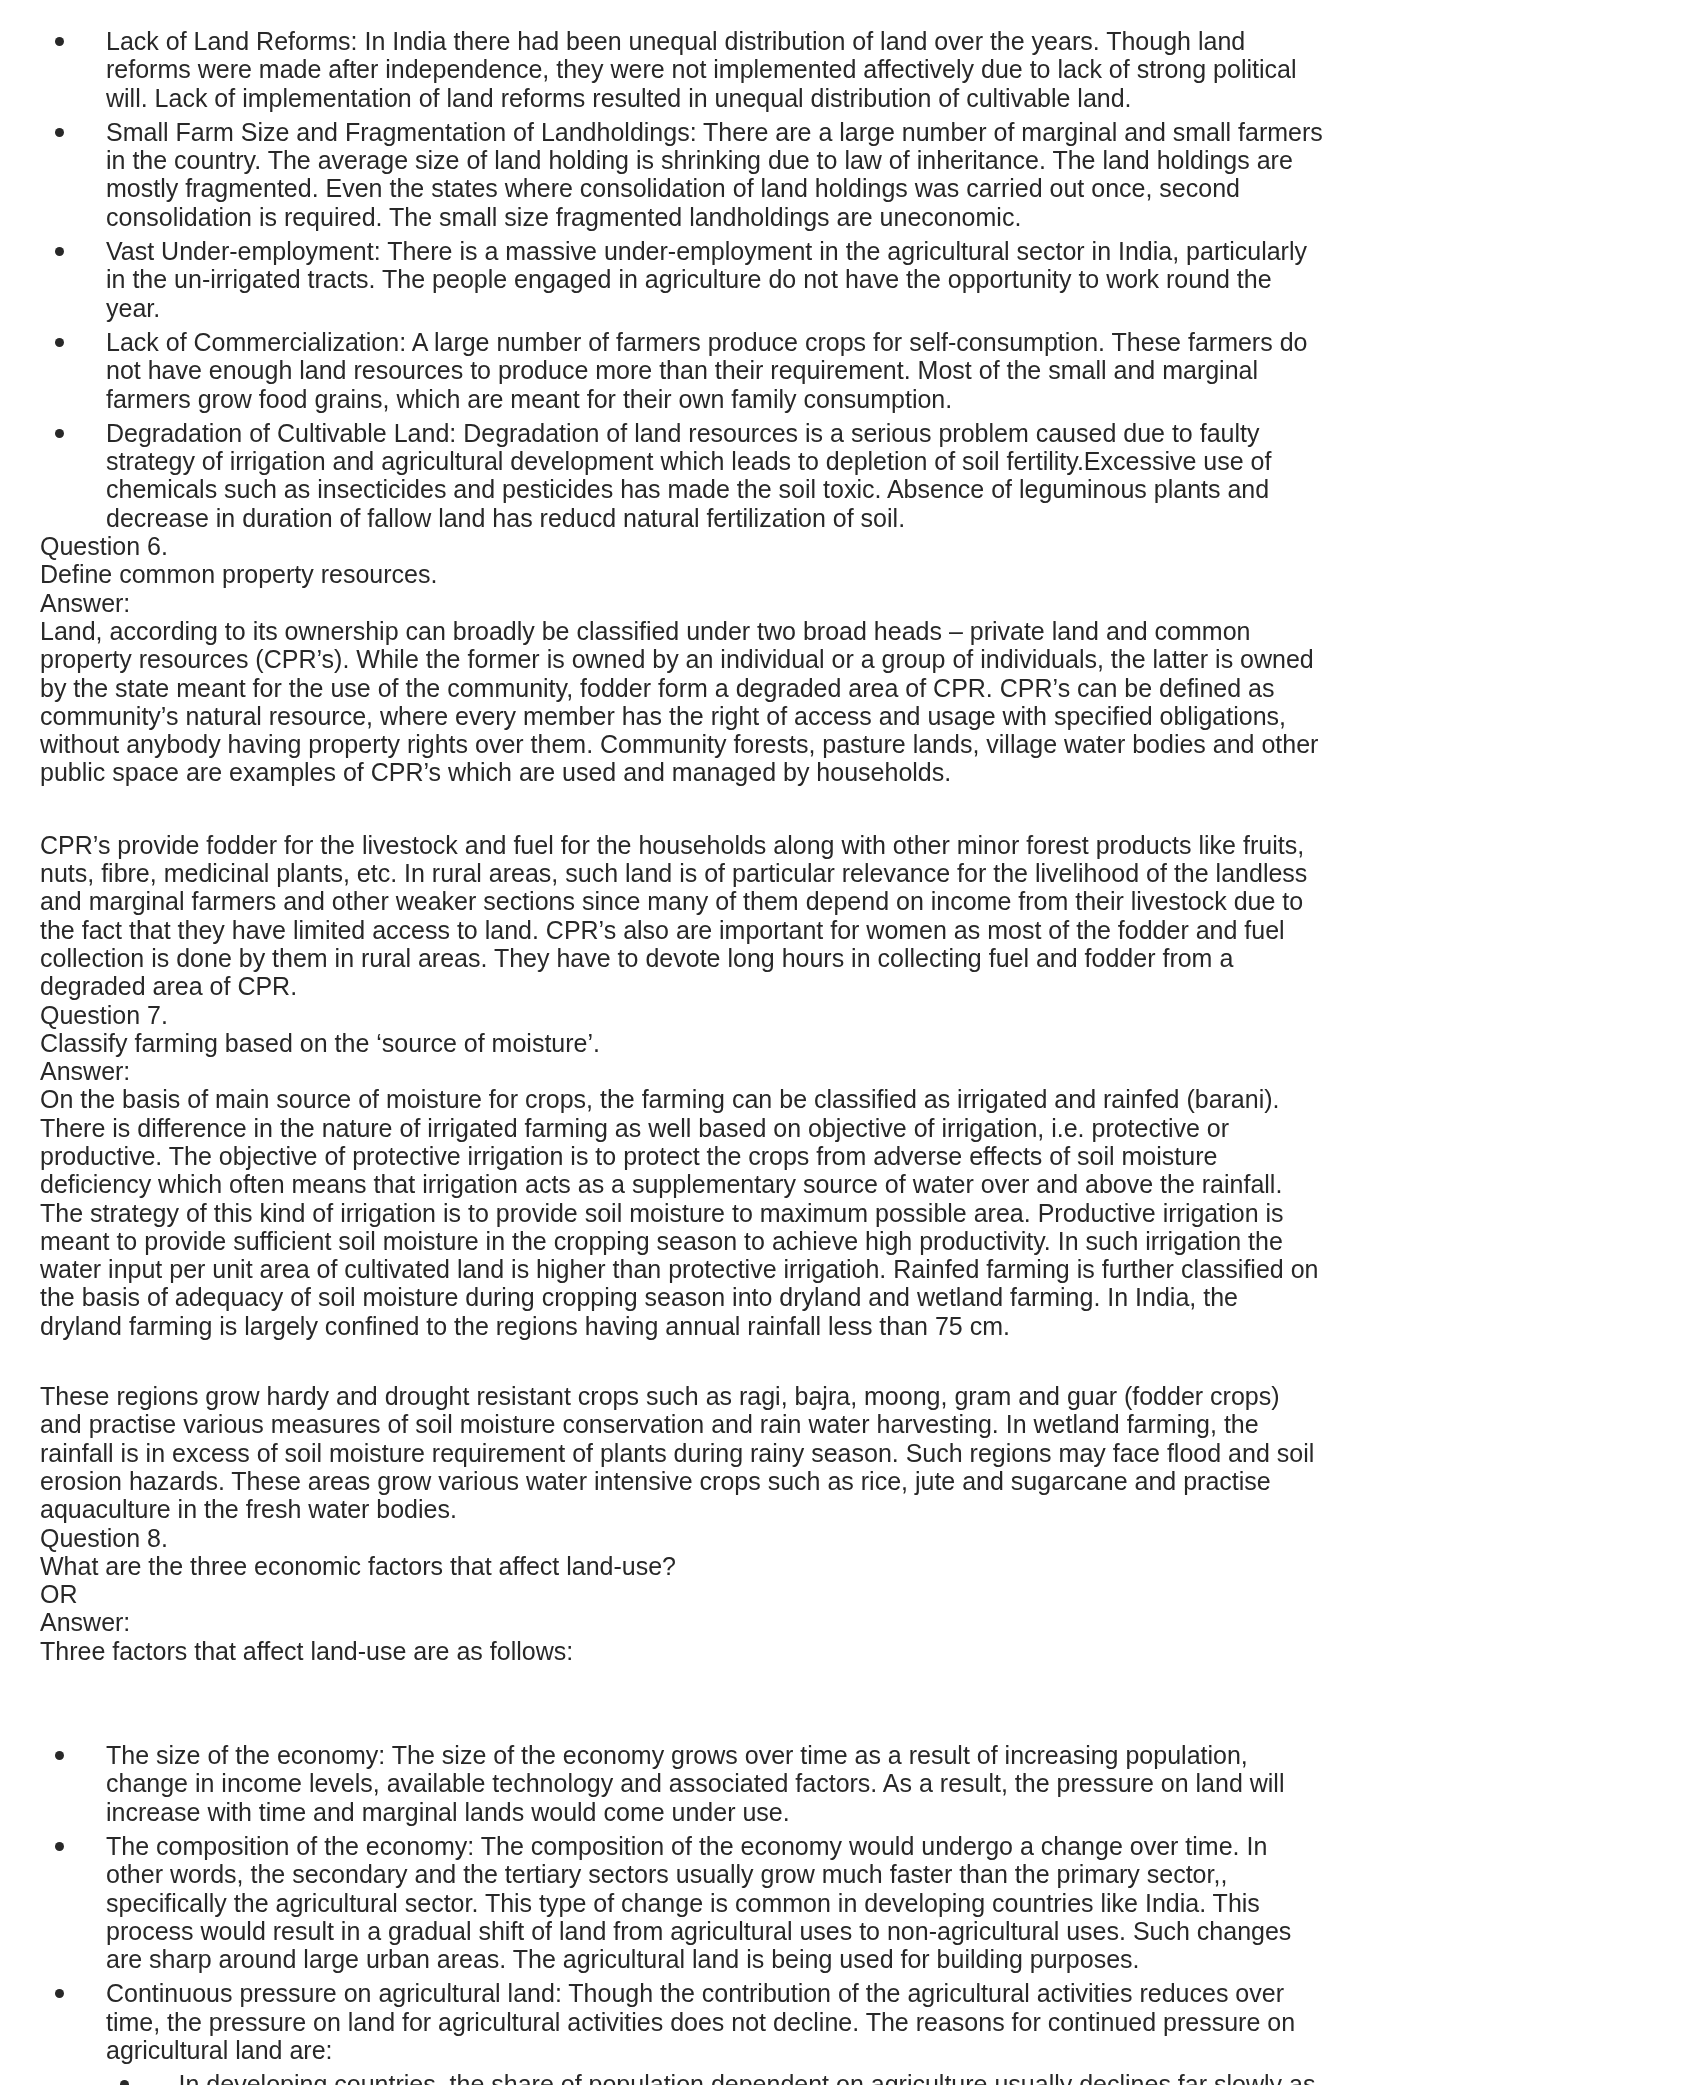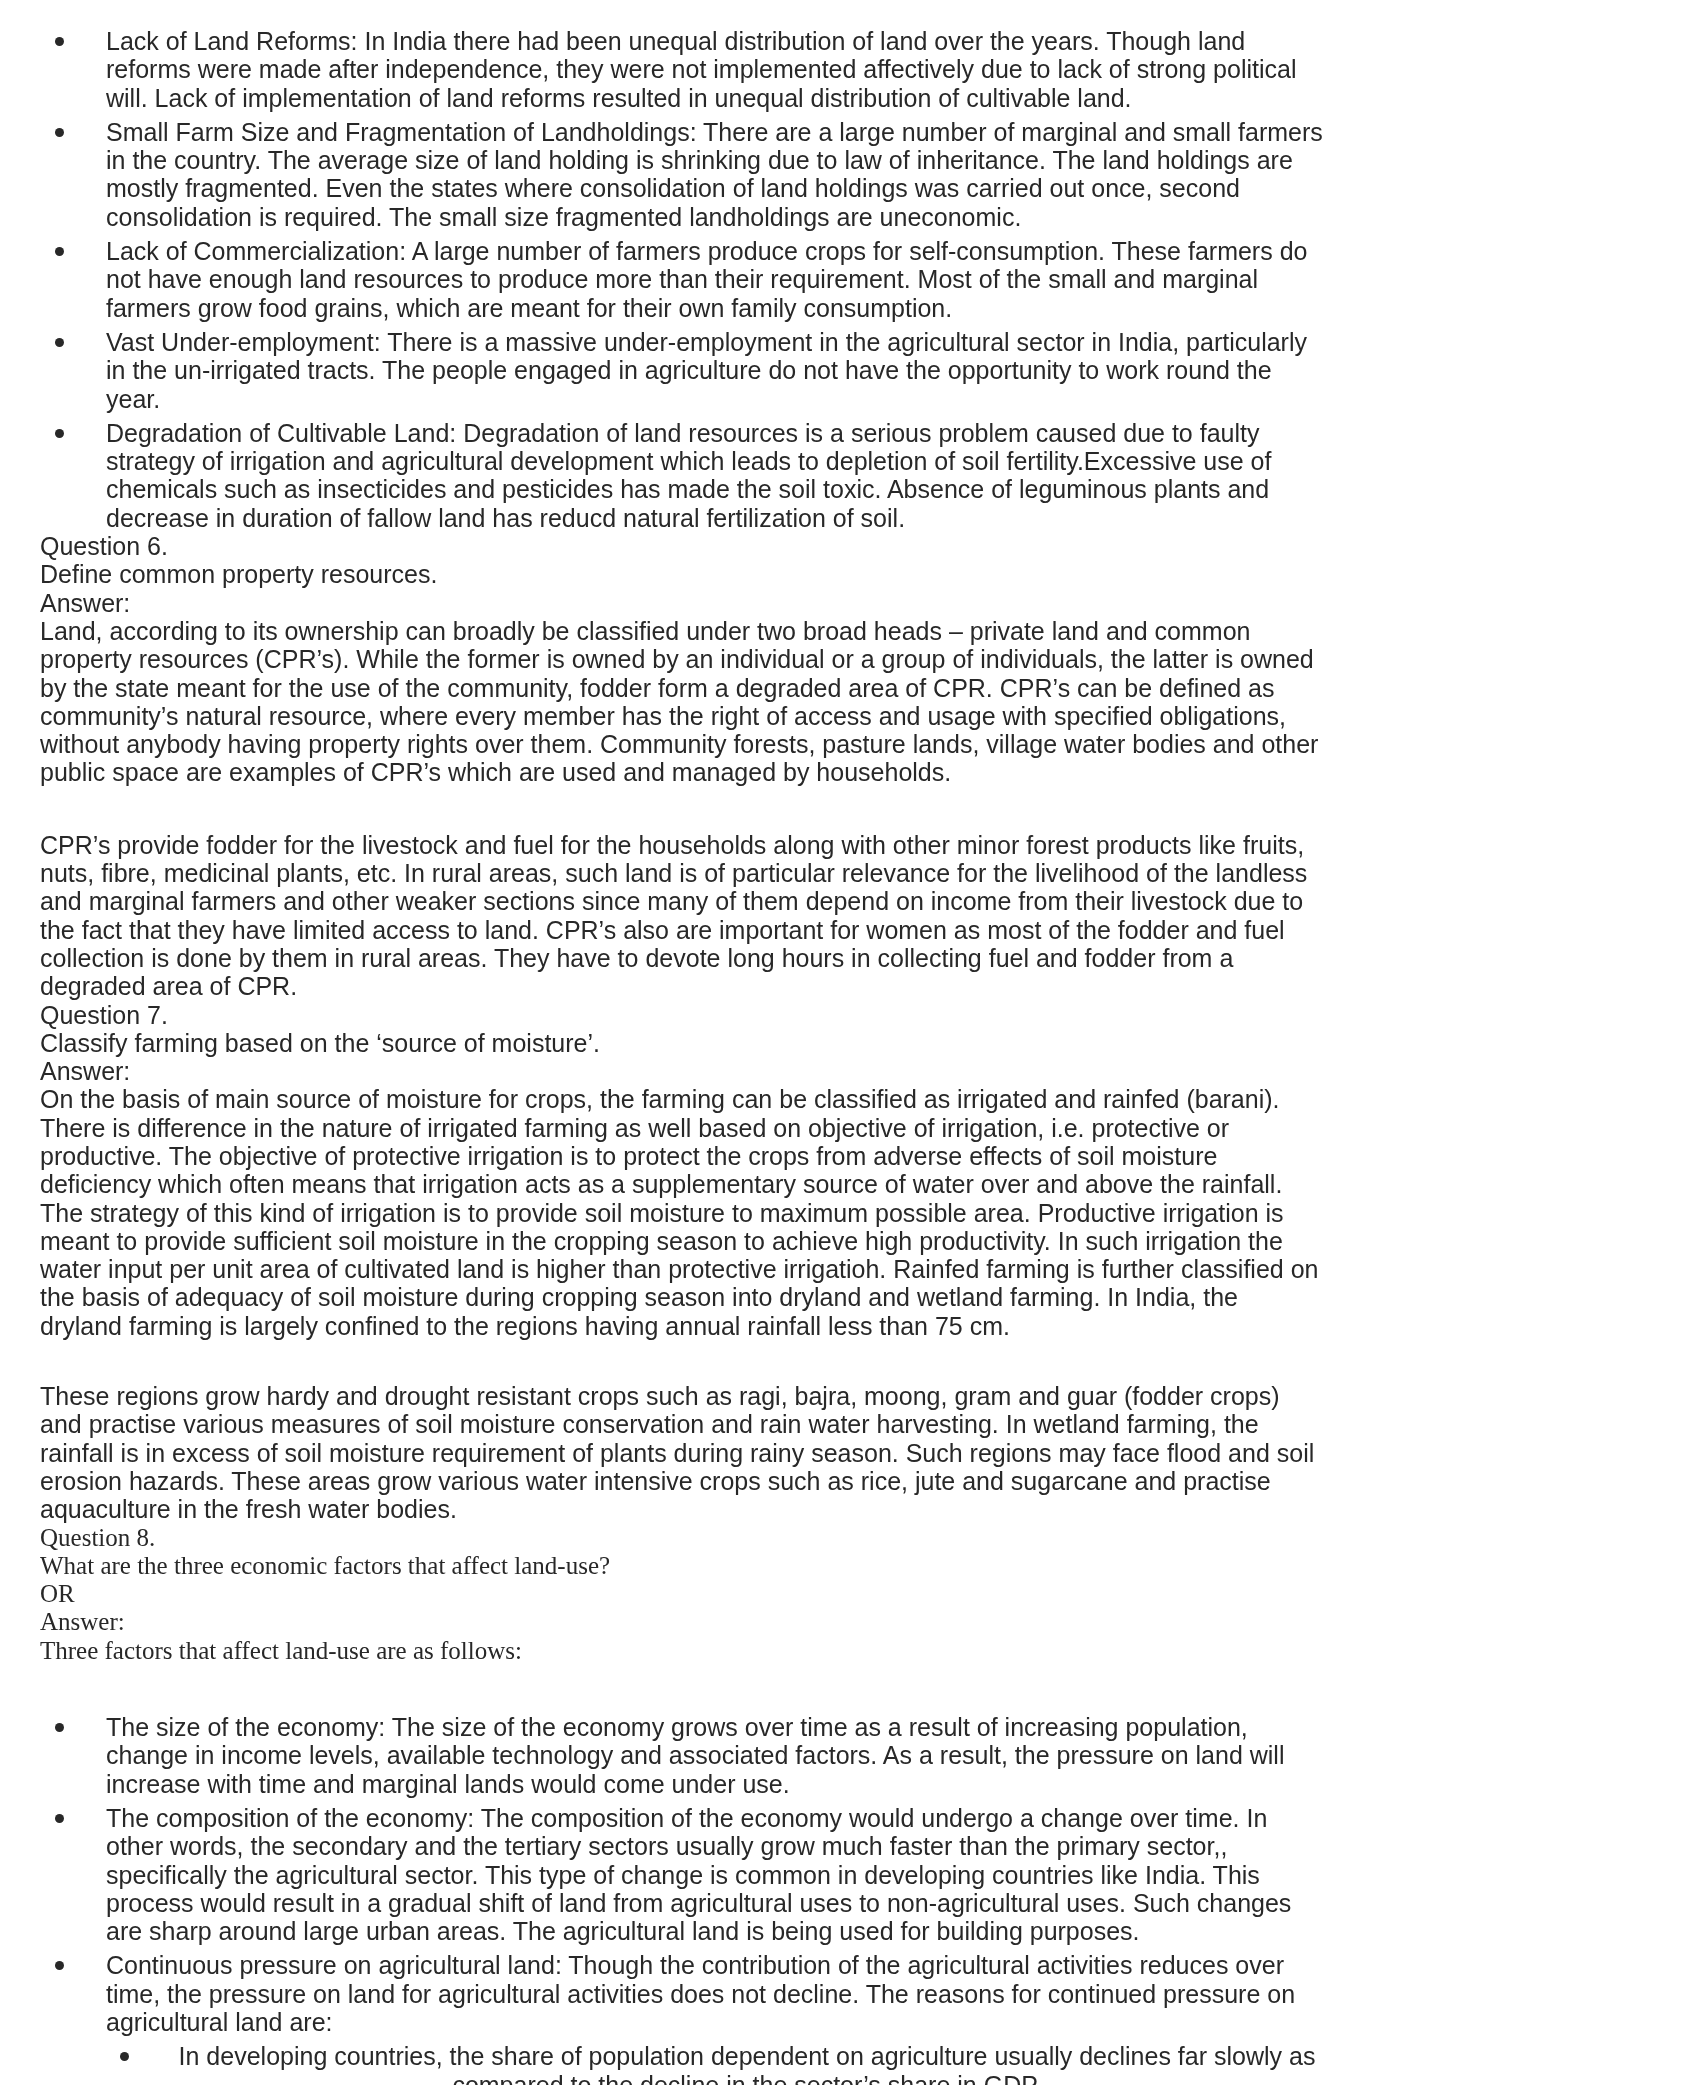--- a/index.html
+++ b/index.html
@@ -16,21 +16,21 @@
     font-family: "Liberation Sans", "DejaVu Sans", sans-serif;
     font-size: 25px;
     line-height: 28.3px;
     color: #282828;
     text-align: left;
   }
   .block    { margin-bottom: 42px; }
   .mb38     { margin-bottom: 38px; }
   .mb44     { margin-bottom: 44px; }
   .mb46     { margin-bottom: 46px; }
-  .mb48     { margin-bottom: 48px; font-family: Liberation Serif, serif; }
+  .mb48     { margin-bottom: 76px; }
   .mb40     { margin-bottom: 40px; }
   .mb0      { margin-bottom: 0; }
   .para     { margin: 0; }
   .line     { margin: 0; }
   ul.blist, ul.blist-sub { list-style: none; margin: 0; padding: 0; }
   ul.blist > li {
     position: relative;
     padding-left: 66px;
     margin-bottom: 6px;
   }
@@ -63,25 +63,25 @@
     <li>
       <span class="dot"></span>
       <span>Lack of Land Reforms: In India there had been unequal distribution of land over the years. Though land reforms were made after independence, they were not implemented affectively due to lack of strong political will. Lack of implementation of land reforms resulted in unequal distribution of cultivable land.</span>
     </li>
     <li>
       <span class="dot"></span>
       <span>Small Farm Size and Fragmentation of Landholdings: There are a large number of marginal and small farmers in the country. The average size of land holding is shrinking due to law of inheritance. The land holdings are mostly fragmented. Even the states where consolidation of land holdings was carried out once, second consolidation is required. The small size fragmented landholdings are uneconomic.</span>
     </li>
     <li>
       <span class="dot"></span>
-      <span>Lack of Commercialization: A large number of farmers produce crops for self-consumption. These farmers do not have enough land resources to produce more than their requirement. Most of the small and marginal farmers grow food grains, which are meant for their own family consumption.</span>
+      <span>Vast Under-employment: There is a massive under-employment in the agricultural sector in India, particularly in the un-irrigated tracts. The people engaged in agriculture do not have the opportunity to work round the year.</span>
     </li>
     <li>
       <span class="dot"></span>
-      <span>Vast Under-employment: There is a massive under-employment in the agricultural sector in India, particularly in the un-irrigated tracts. The people engaged in agriculture do not have the opportunity to work round the year.</span>
+      <span>Lack of Commercialization: A large number of farmers produce crops for self-consumption. These farmers do not have enough land resources to produce more than their requirement. Most of the small and marginal farmers grow food grains, which are meant for their own family consumption.</span>
     </li>
     <li>
       <span class="dot"></span>
       <span>Degradation of Cultivable Land: Degradation of land resources is a serious problem caused due to faulty strategy of irrigation and agricultural development which leads to depletion of soil fertility.Excessive use of chemicals such as insecticides and pesticides has made the soil toxic. Absence of leguminous plants and decrease in duration of fallow land has reducd natural fertilization of soil.</span>
     </li>
   </ul>
 
   <div class="mb44">
     <div class="line">Question 6.</div>
     <div class="line">Define common property resources.</div>

